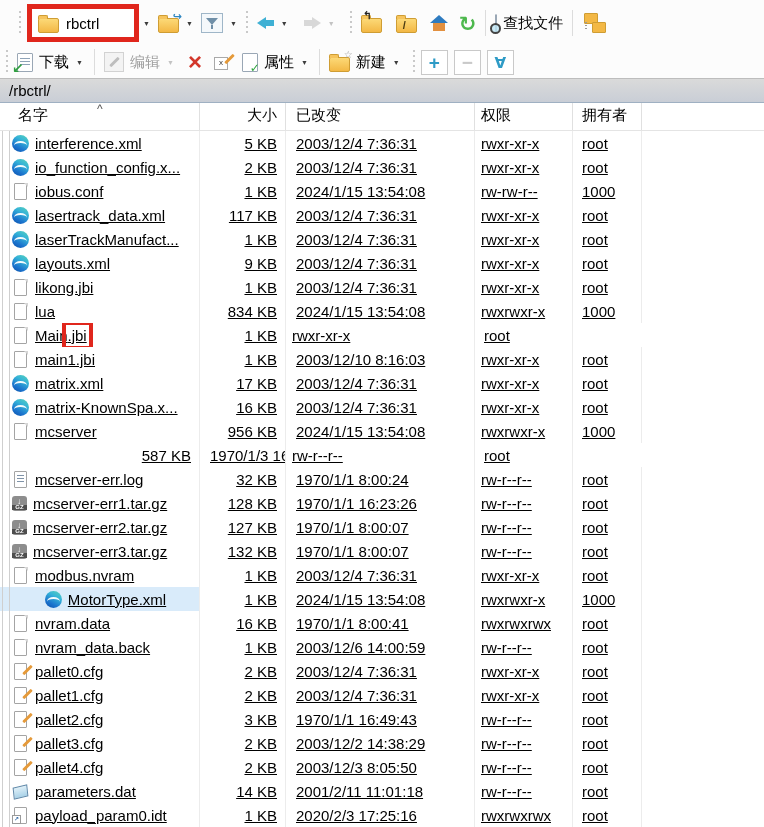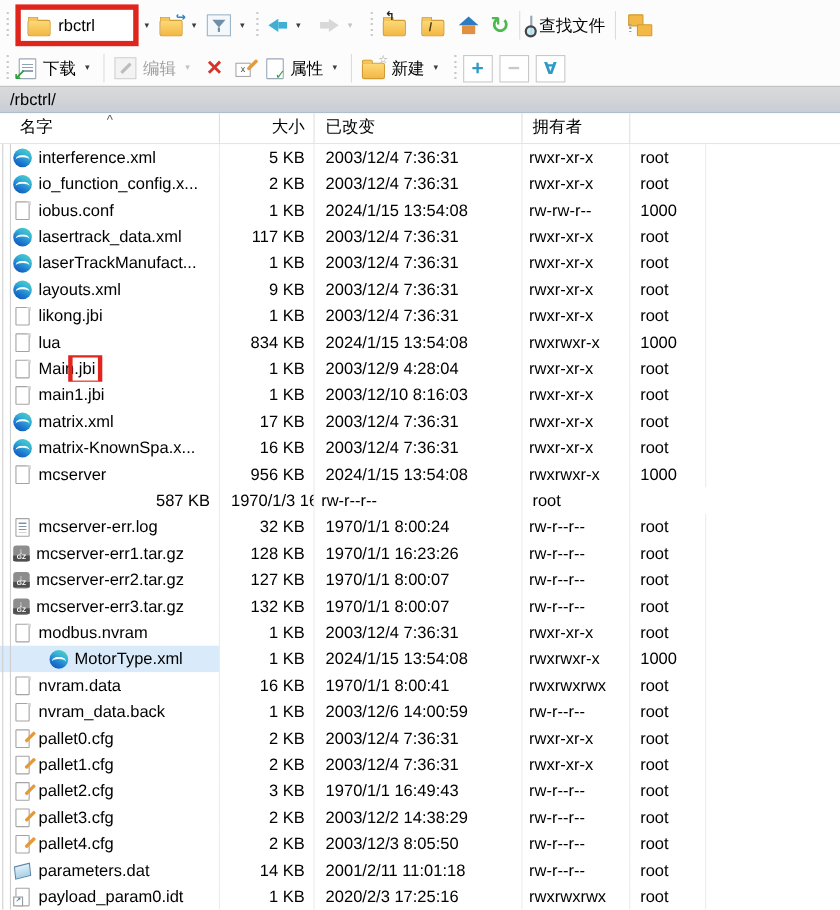--- a/index.html
+++ b/index.html
@@ -3,21 +3,21 @@
 <meta charset="utf-8">
 <style>
   html,body{margin:0;padding:0;}
   body{
     width:764px;height:827px;overflow:hidden;background:#fff;
     font-family:"Liberation Sans","DejaVu Sans",sans-serif;
     font-size:15px;color:#000;
   }
   
   .tb{display:flex;align-items:center;background:#fcfcfc;}
-  #toolbar-top{height:46px;padding:0 2px;}
+  #toolbar-top{height:46px;padding:0 15px;}
   #toolbar-actions{height:32px;padding:0 2px;}
   .grip{width:6px;height:24px;margin:0 4px 0 2px;flex:none;
     background:repeating-linear-gradient(to bottom,#c9c9c9 0 2px,transparent 2px 5px);
     background-size:2px 100%;background-repeat:no-repeat;background-position:2px 0;}
   .vsep{width:1px;height:26px;background:#dcdcdc;margin:0 6px;flex:none;}
   .caret{font-size:7px;color:#3c3c3c;margin:0 5px 0 4px;flex:none;}
   .caret.dis{color:#c3c3c3;}
   .btn{display:flex;align-items:center;gap:6px;padding:2px 3px;flex:none;}
   .lbl{white-space:nowrap;}
   .lbl.dis{color:#9f9f9f;}
@@ -90,21 +90,21 @@
   .gridrow{display:grid;grid-template-columns:200px 86px 189px 98px 69px 1fr;}
   #header-row{height:27px;position:relative;border-bottom:1px solid #e4e4e4;background:#fff;}
   .hcell{display:flex;align-items:flex-end;padding-bottom:5px;border-right:1px solid #e0e0e0;overflow:hidden;white-space:nowrap;}
   .hcell.c-name{padding-left:18px;}
   .hcell.c-size{justify-content:flex-end;padding-right:8px;}
   .hcell.c-changed{padding-left:10px;}
   .hcell.c-rights{padding-left:6px;}
   .hcell.c-owner{padding-left:9px;}
   .hcell.c-extra{border-right:none;}
   #sort-caret{position:absolute;left:97px;top:0px;font-size:12px;color:#555;line-height:1;}
-  .frow{height:24px;}
+  .frow{height:24px;text-decoration:underline;}
   .cell{display:flex;align-items:center;height:100%;border-right:1px solid #ececec;overflow:hidden;white-space:nowrap;}
   .cell.c-name{padding-left:12px;gap:6px;}
   .cell.c-size{justify-content:flex-end;padding-right:8px;}
   .cell.c-changed{padding-left:10px;}
   .cell.c-rights{padding-left:6px;}
   .cell.c-owner{padding-left:9px;}
   .cell.c-extra{border-right:none;}
   .frow.sel .cell.c-name{background:#d9ebfa;justify-content:center;}
   .redbox{outline:4px solid #e0261c;outline-offset:2px;text-align:right;}
 
@@ -257,20 +257,21 @@
 
 <div id="pathbar">
   <span>/rbctrl/</span>
 </div>
 
 <div id="panel">
   <div class="gridrow" id="header-row">
     <div class="hcell c-name">名字</div>
     <div class="hcell c-size">大小</div>
     <div class="hcell c-changed">已改变</div>
+    <div class="hcell c-rights">权限</div>
     <div class="hcell c-owner">拥有者</div>
     <div class="hcell c-extra"></div>
     <span id="sort-caret">^</span>
   </div>
   <div id="file-list">
       <div class="gridrow frow">
         <div class="cell c-name">
           <span class="ic edge"></span>
           <span>interference.xml</span>
         </div>
@@ -356,21 +357,20 @@
         <div class="cell c-rights">rwxrwxr-x</div>
         <div class="cell c-owner">1000</div>
         <div class="cell c-extra"></div>
       </div>
       <div class="gridrow frow">
         <div class="cell c-name">
           <span class="ic file"></span>
           <span><span>Main</span><span class="redbox">.jbi</span></span>
         </div>
         <div class="cell c-size">1 KB</div>
-        <div class="cell c-changed">2003/12/9 4:28:04</div>
         <div class="cell c-rights">rwxr-xr-x</div>
         <div class="cell c-owner">root</div>
         <div class="cell c-extra"></div>
       </div>
       <div class="gridrow frow">
         <div class="cell c-name">
           <span class="ic file"></span>
           <span>main1.jbi</span>
         </div>
         <div class="cell c-size">1 KB</div>

